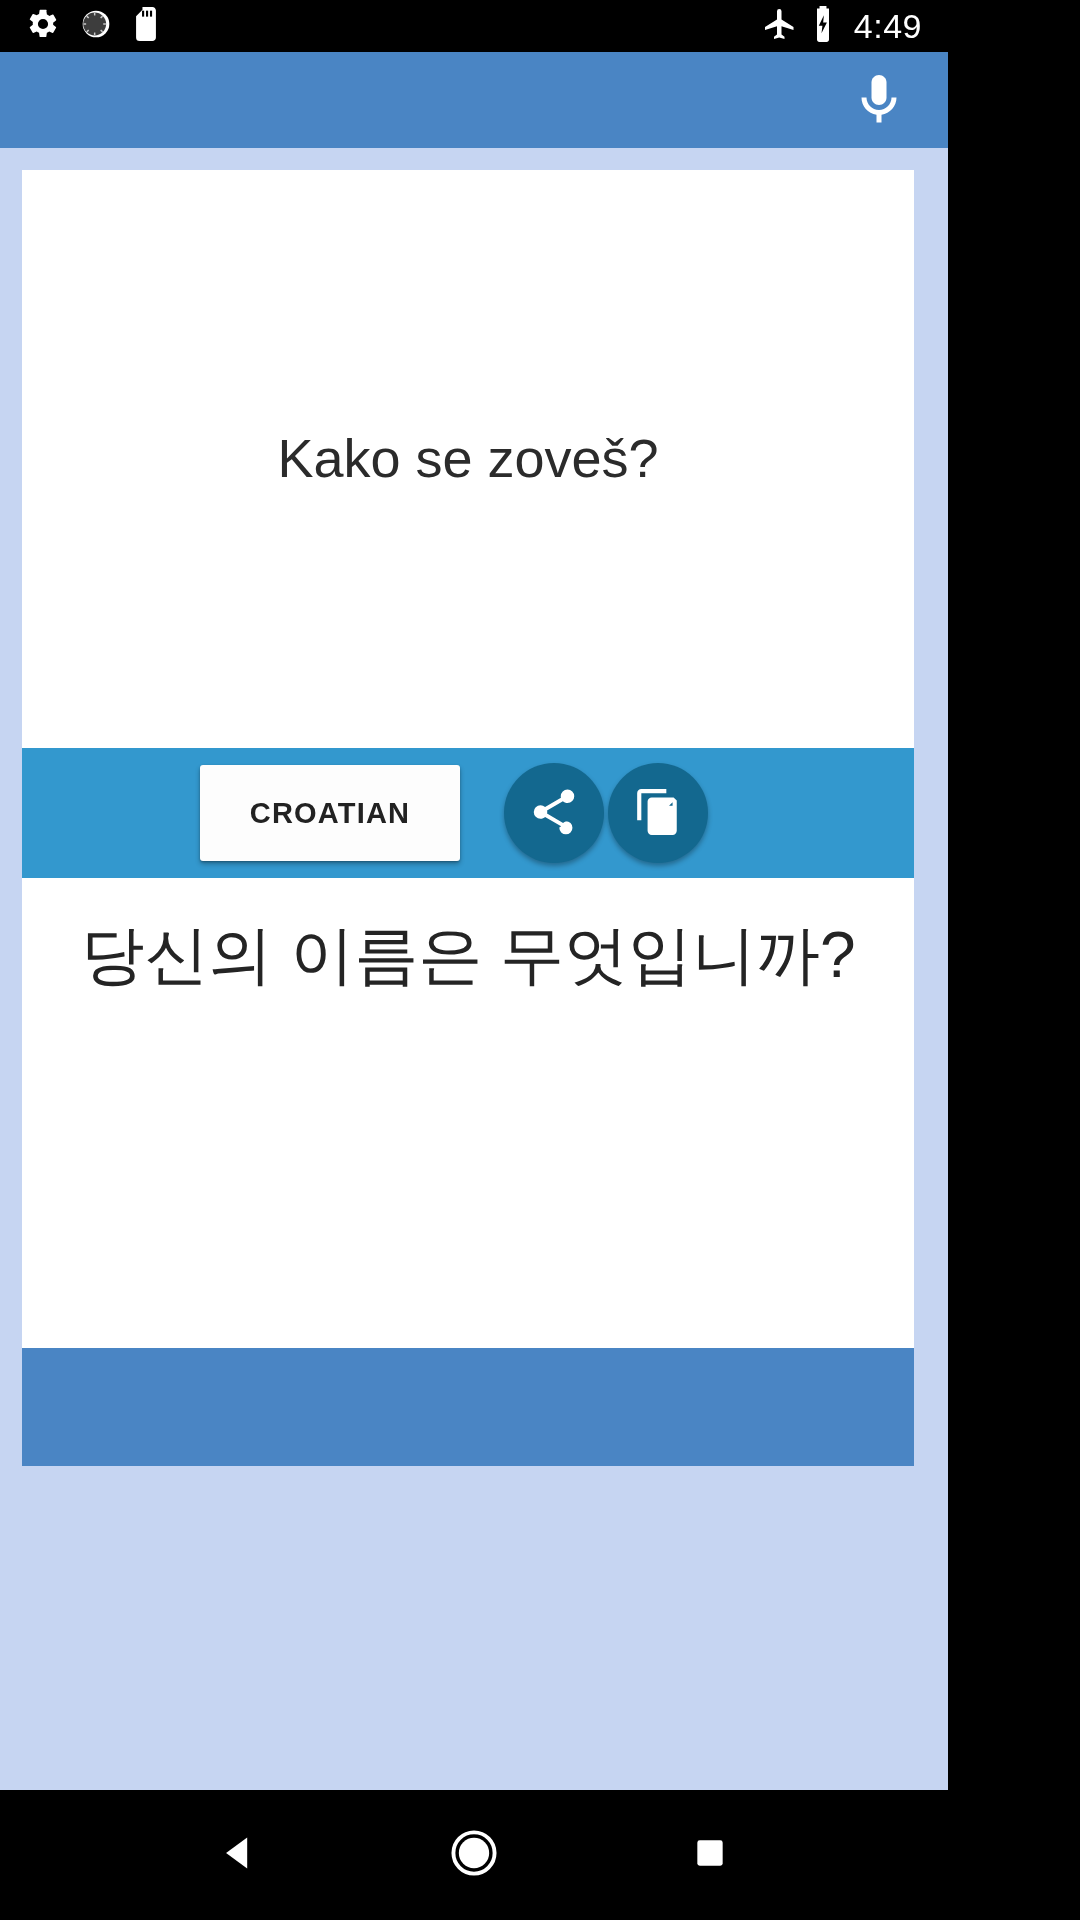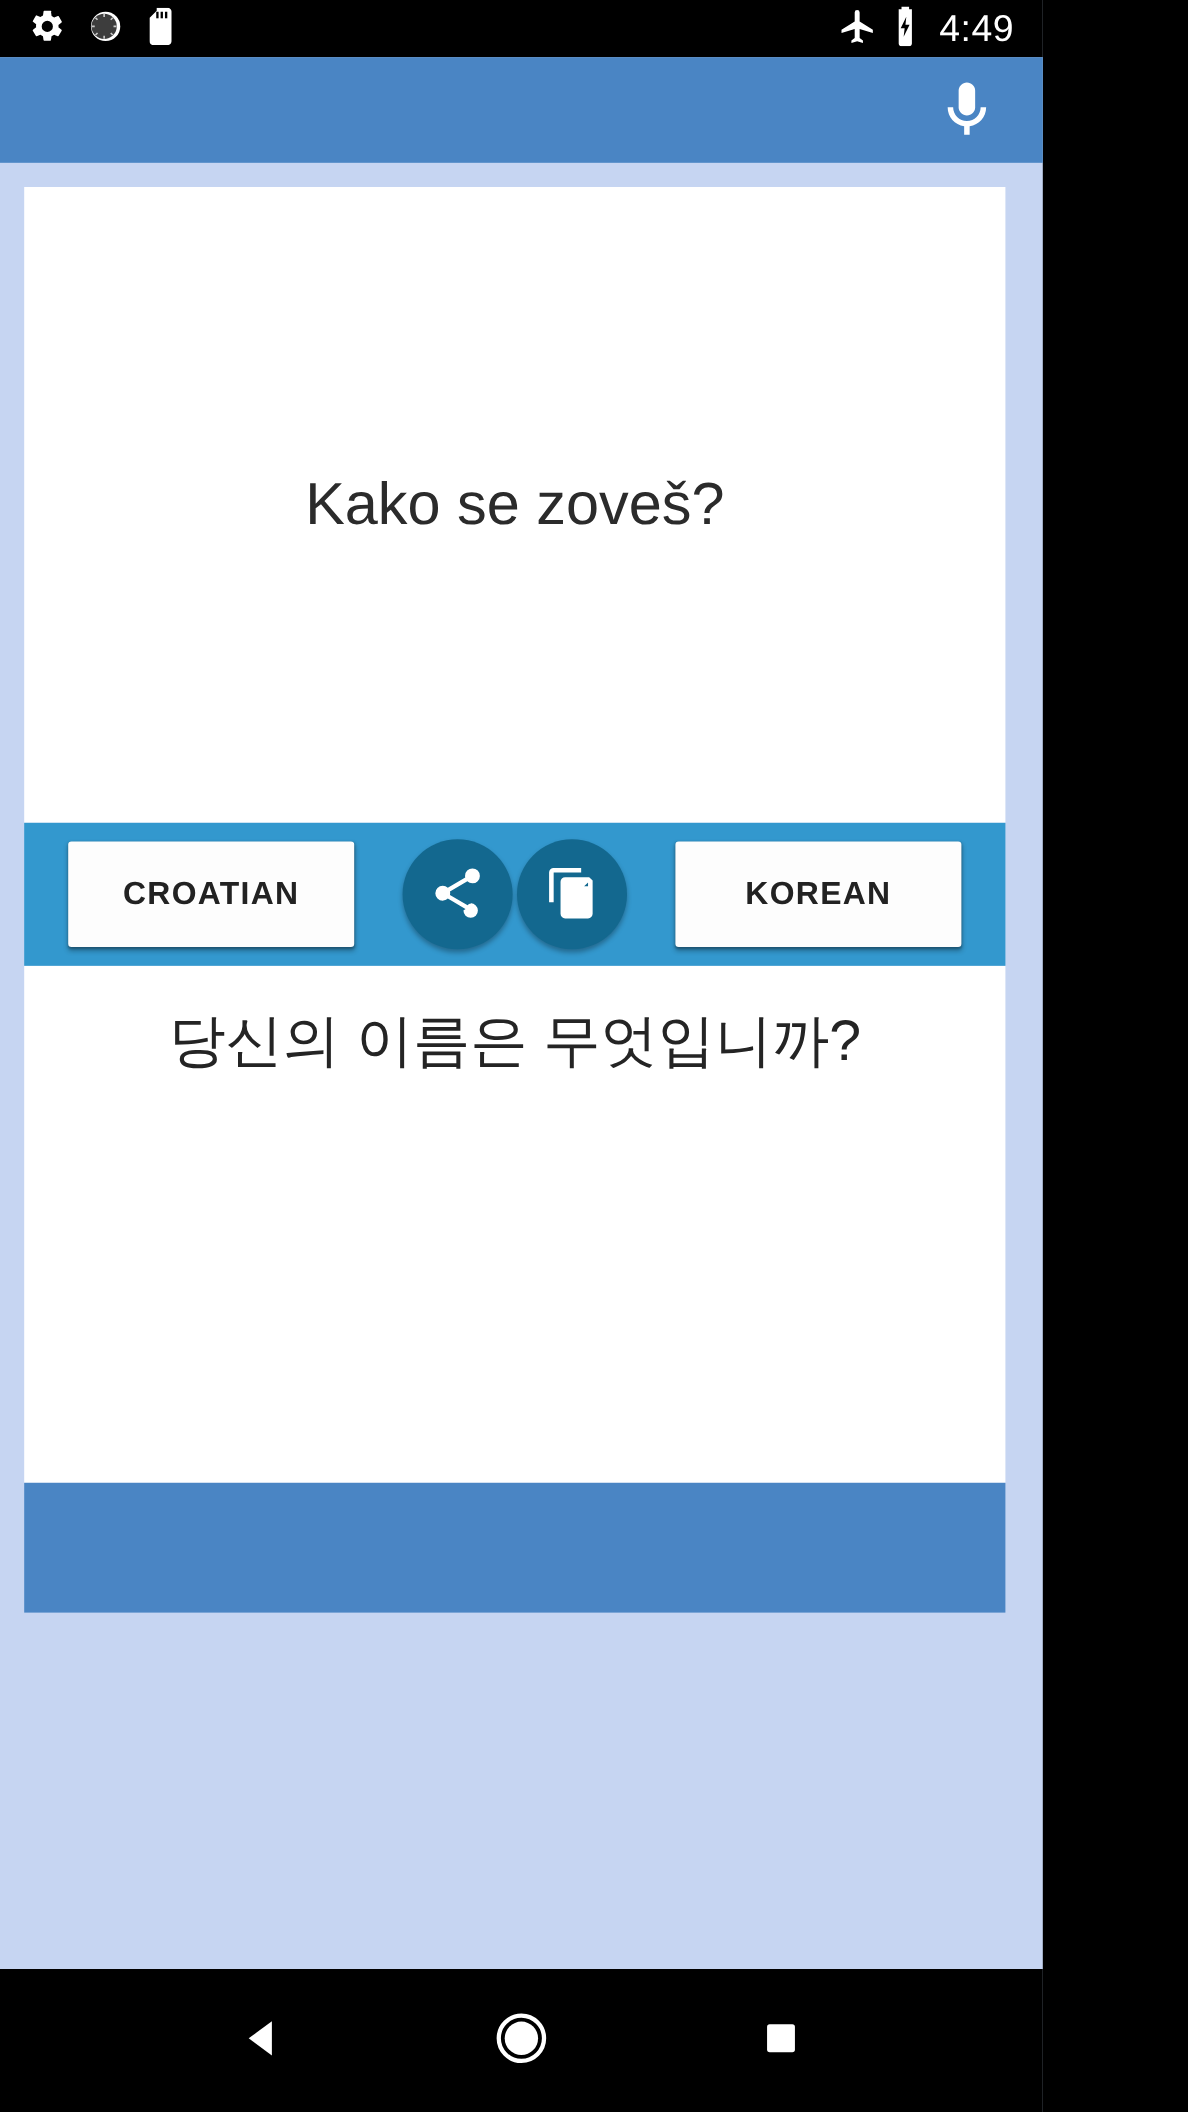--- a/index.html
+++ b/index.html
@@ -117,21 +117,21 @@
 
   
   .target-panel {
     background:#ffffff;
     flex:0 0 470px;
     display:flex; align-items:flex-start; justify-content:center;
     padding:36px 40px 20px 40px;
     overflow:hidden;
   }
   .target-text {
-    font-size:52px;
+    font-size:64px;
     color:#242424;
     font-weight:400;
     text-align:center;
     line-height:1.3;
   }
 
   
   .footer-block {
     flex:0 0 118px;
     background:#4a85c4;
@@ -236,21 +236,20 @@
           <button class="round-btn">
             <span>
               <svg width="50" height="50" viewBox="0 0 24 24" fill="#ffffff">
                 <path d="M16 1H4a2 2 0 0 0-2 2v13h2V3h12V1z"></path>
                 <path d="M19.5 5H9a2 2 0 0 0-2 2v14a2 2 0 0 0 2 2h10a2 2 0 0 0 2-2V6.5L19.5 5zm-.5 2.3V9h-1.7L19 7.3z"></path>
               </svg>
             </span>
           </button>
         </div>
 
-        <button class="lang-btn">KOREAN</button>
       </div>
 
       <div class="target-panel">
         <div class="target-text">당신의 이름은 무엇입니까?</div>
       </div>
 
       <div class="footer-block"></div>
     </div>
     <div class="content-bottom-pad"></div>
   </div>

